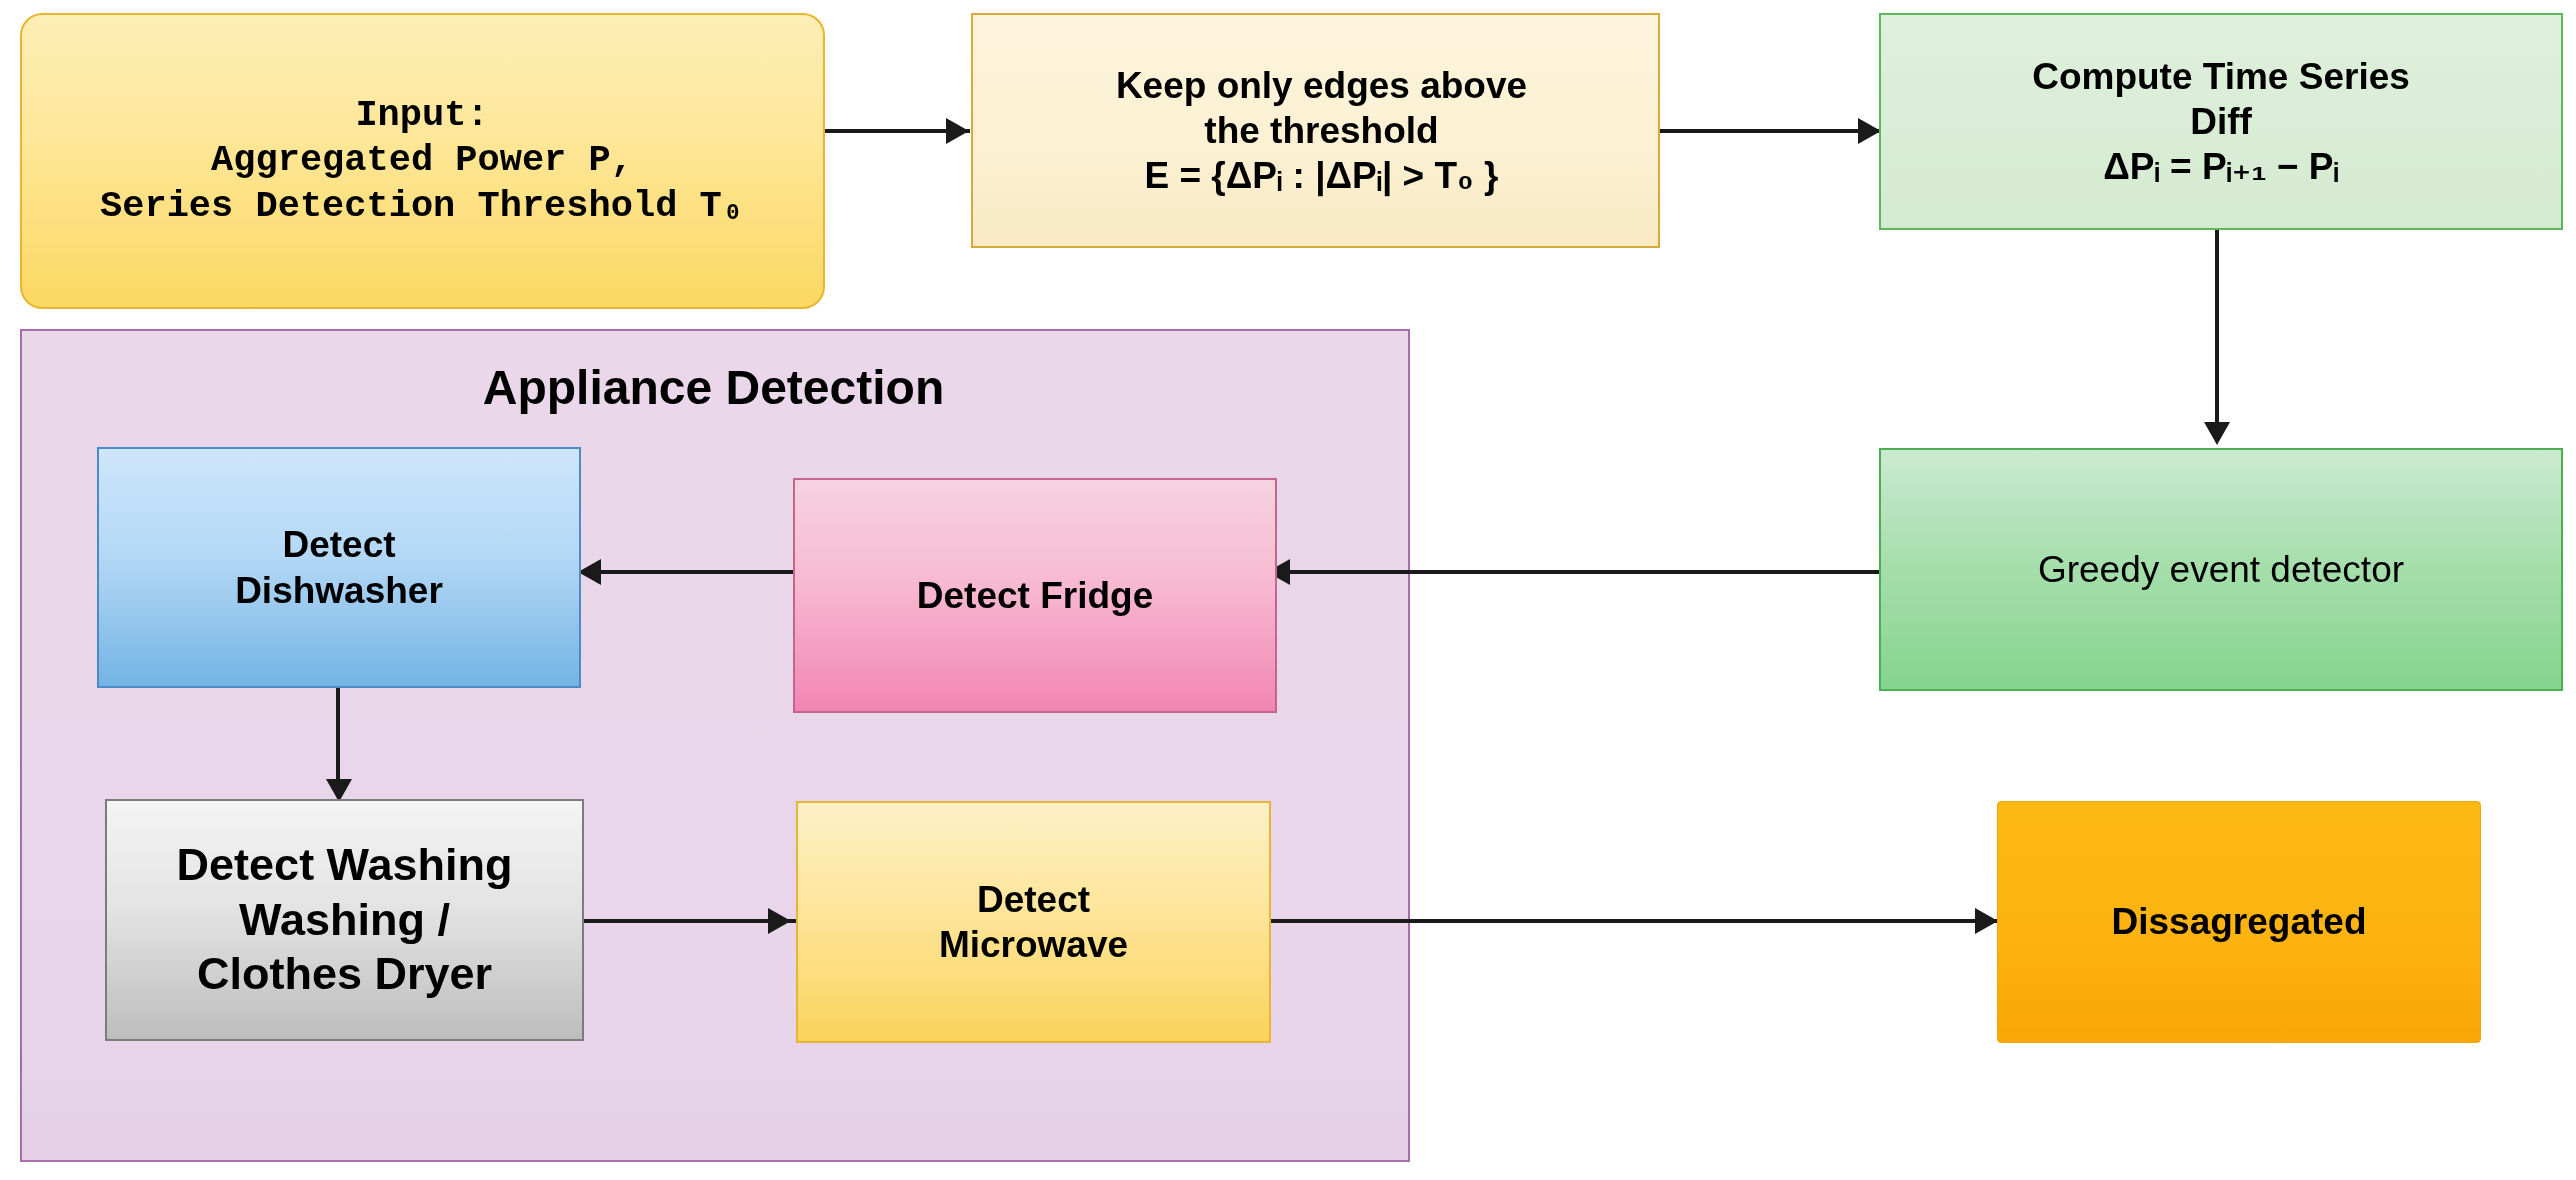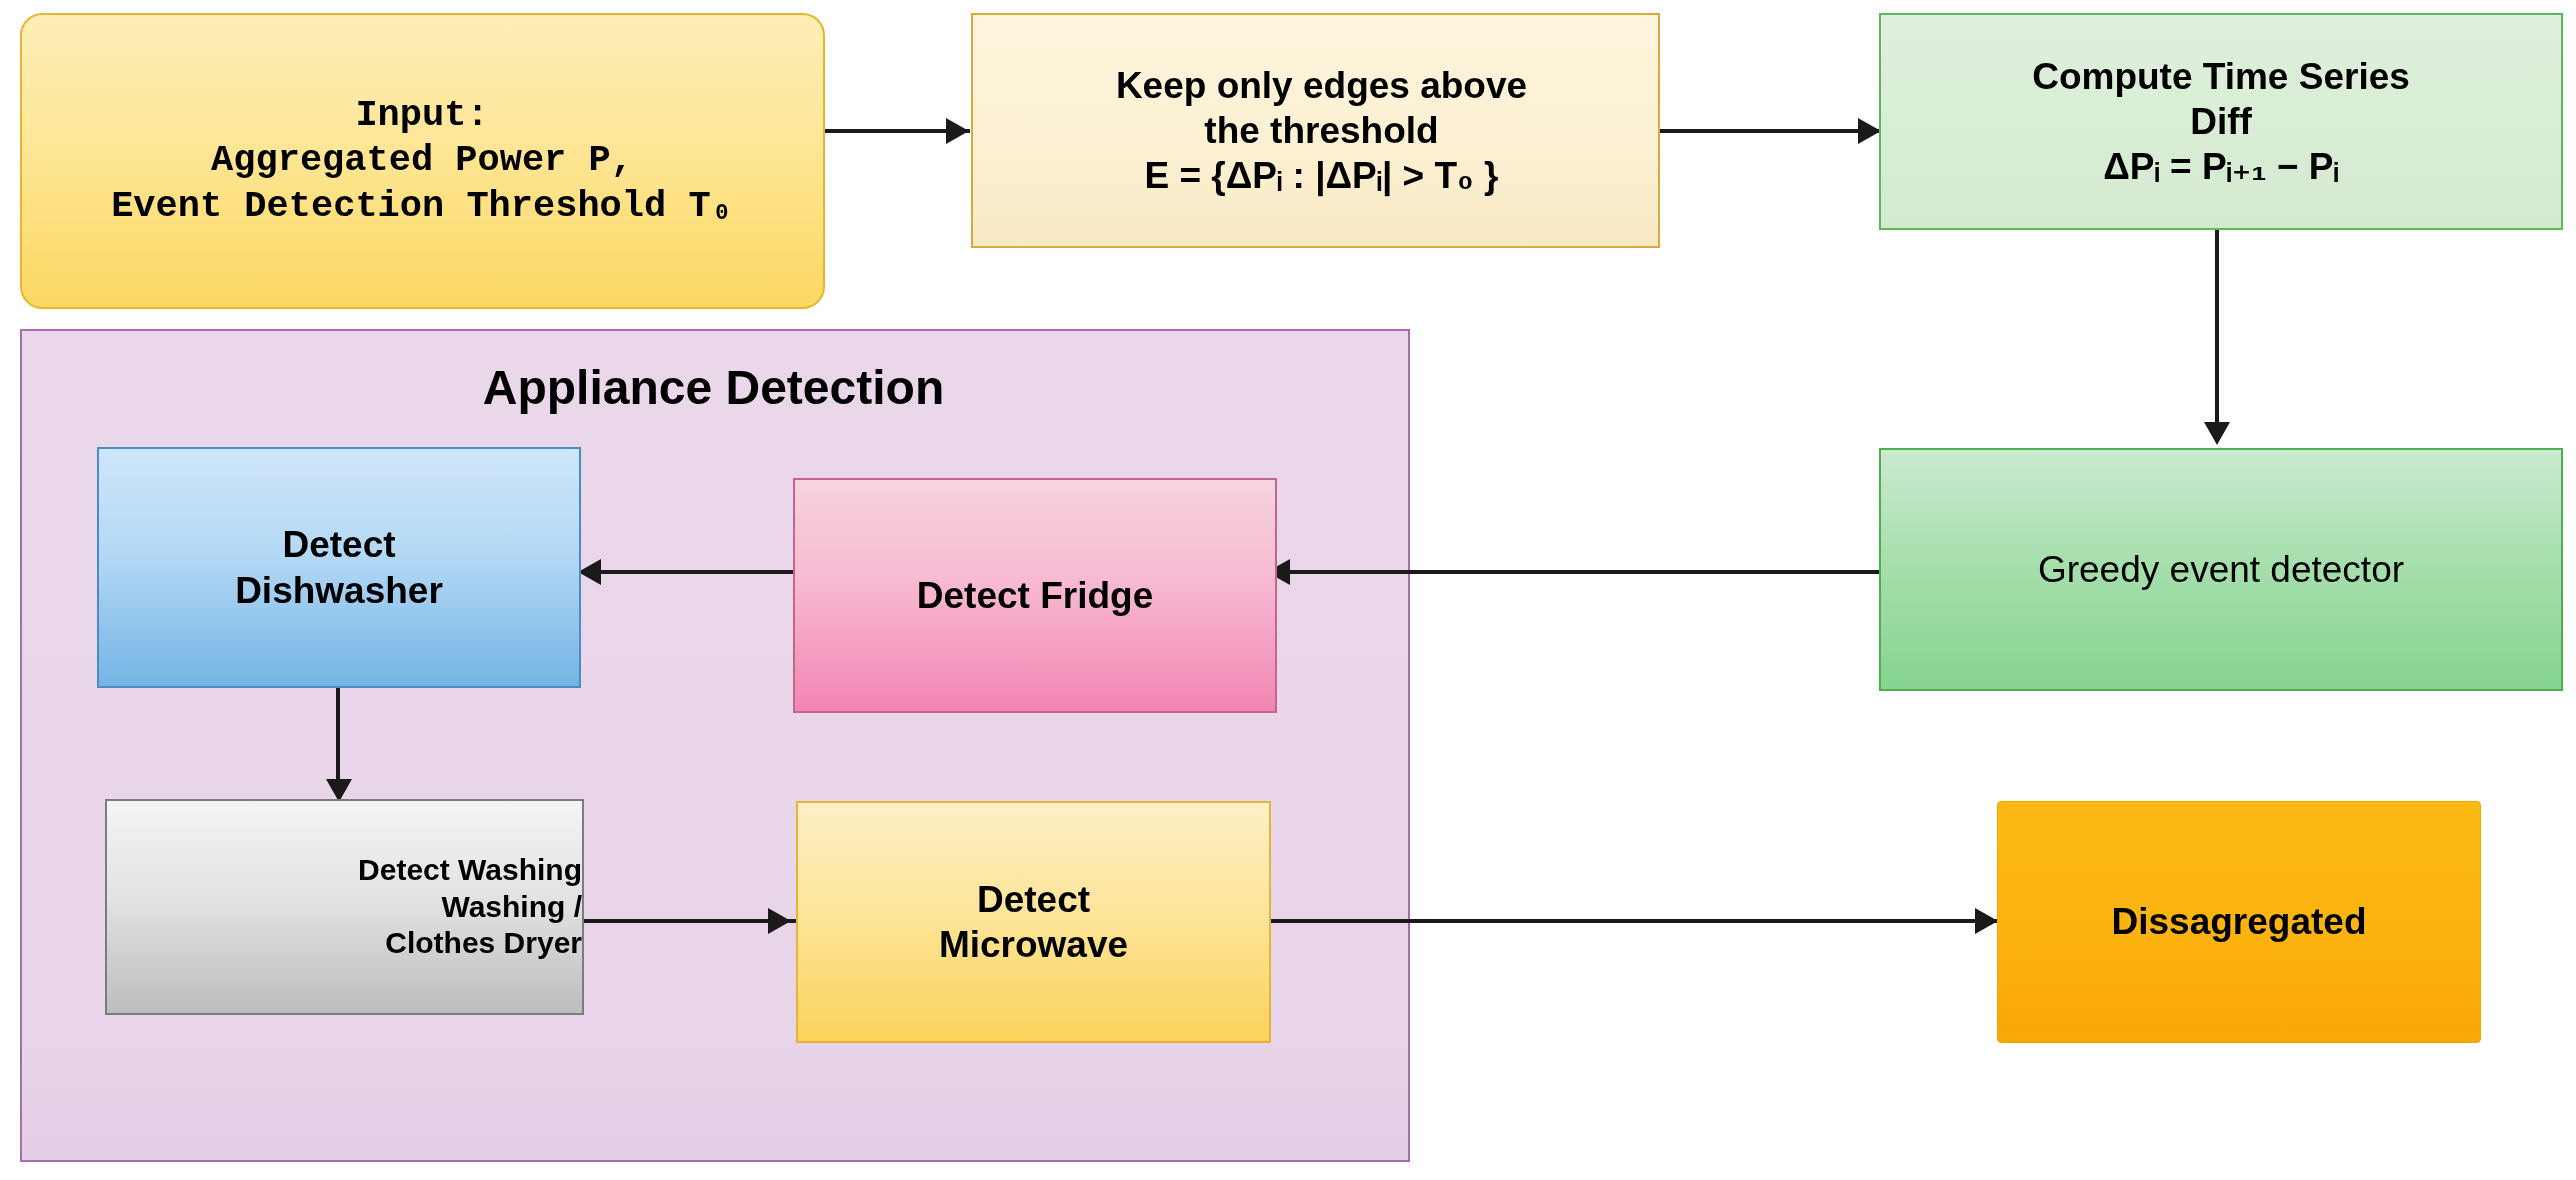--- a/index.html
+++ b/index.html
@@ -121,21 +121,21 @@
   <div class="edge edge-h" style="left:584px;top:919px;width:212px;"></div>
   <div class="arrow arrow-r" style="left:768px;top:908px;"></div>
 
   <div class="edge edge-h" style="left:1271px;top:919px;width:731px;"></div>
   <div class="arrow arrow-r" style="left:1975px;top:908px;"></div>
 
   <div class="node skin-yellow-round" style="left:19.5px;top:13px;width:805px;height:296px;font-size:37px;font-family:Liberation Mono, monospace;">
     <span class="lines">
       <span class="ln">Input:</span>
       <span class="ln">Aggregated Power P,</span>
-      <span class="ln">Event Detection Threshold T₀</span>
+      <span class="ln">Series Detection Threshold T₀</span>
     </span>
   </div>
 
   <div class="node skin-cream" style="left:971px;top:13px;width:689px;height:235px;font-size:37px;padding-left:12px;">
     <span class="lines">
       <span class="ln">Keep only edges above</span>
       <span class="ln">the threshold</span>
       <span class="ln">E = {ΔPᵢ : |ΔPᵢ| &gt; T₀ }</span>
     </span>
   </div>
@@ -160,21 +160,21 @@
       <span class="ln">Dishwasher</span>
     </span>
   </div>
 
   <div class="node skin-pink" style="left:793px;top:455px;width:484px;height:235px;font-size:37px;margin-top:23px;">
     <span class="lines">
       <span class="ln">Detect Fridge</span>
     </span>
   </div>
 
-  <div class="node skin-grey" style="left:105px;top:799px;width:479px;height:216px;font-size:30px;text-align:right;">
+  <div class="node skin-grey" style="left:105px;top:799px;width:479px;height:242px;font-size:45px;">
     <span class="lines">
       <span class="ln">Detect Washing</span>
       <span class="ln">Washing /</span>
       <span class="ln">Clothes Dryer</span>
     </span>
   </div>
 
   <div class="node skin-yellow-flat" style="left:796px;top:801px;width:475px;height:242px;font-size:37px;">
     <span class="lines">
       <span class="ln">Detect</span>

